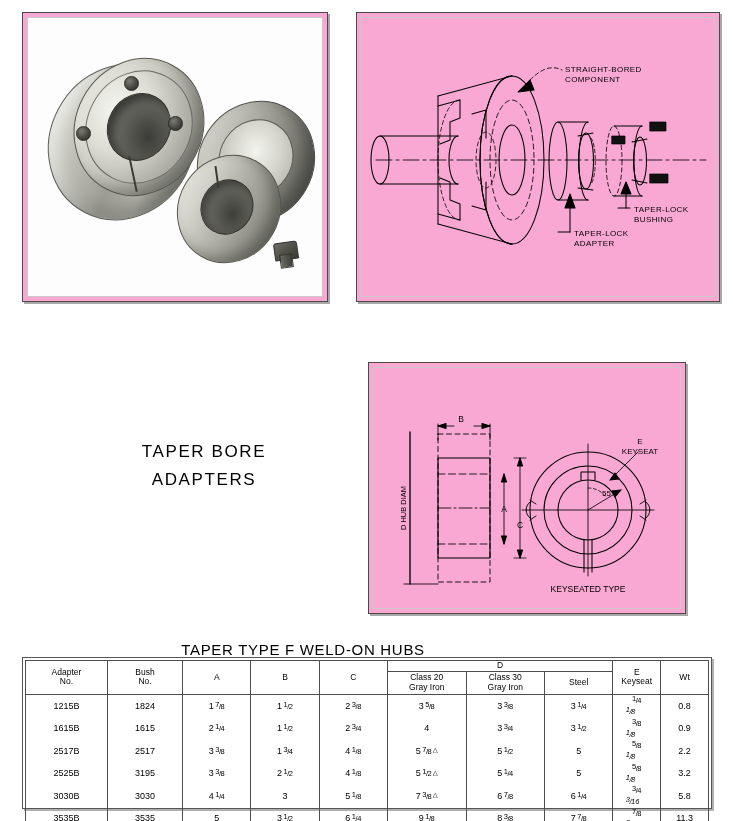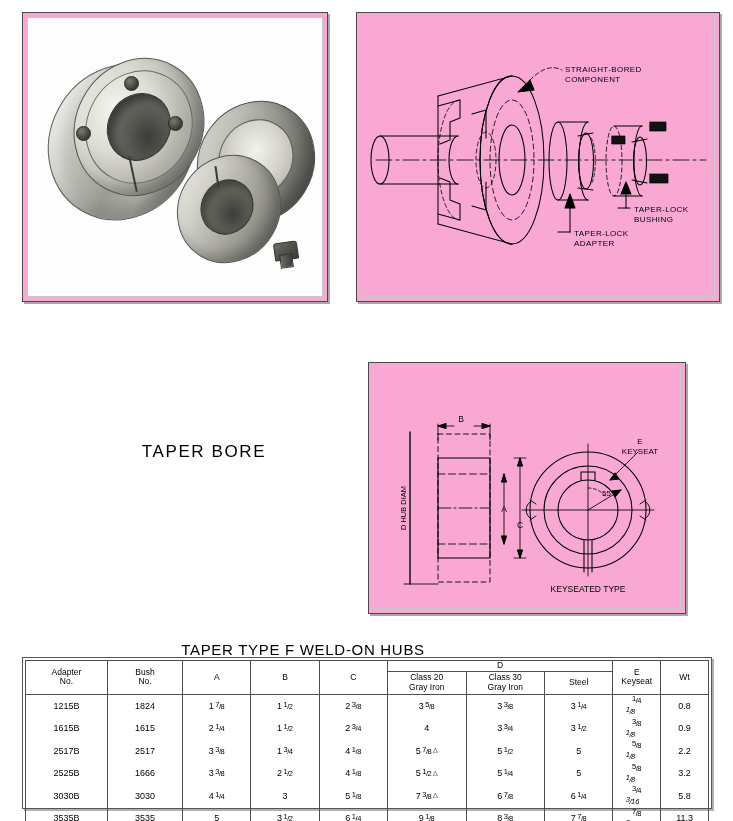--- a/index.html
+++ b/index.html
@@ -303,20 +303,21 @@
           <text x="272" y="194">TAPER-LOCK</text>
           <text x="272" y="204">BUSHING</text>
         </g>
       </svg>
     </div>
   </div>
 </div>
 
 <div id="headline">
   <span class="hl-line">TAPER BORE</span>
+  <span class="hl-line">ADAPTERS</span>
 </div>
 
 <div class="panel" id="section-panel">
   <div class="panel-inner">
     <div class="lineart">
       <svg width="310" height="244" viewBox="0 0 310 244" fill="none" stroke="#000" stroke-width="1.05" stroke-linecap="round" stroke-linejoin="round">
 
         <rect x="64" y="66" width="52" height="148" stroke-dasharray="5 3.5" stroke-width="0.9"></rect>
 
         <rect x="64" y="90" width="52" height="100" stroke-width="1.15"></rect>
@@ -471,21 +472,21 @@
           <td><span class="val"><span class="whole">1</span><span class="frac"><span class="num">3</span><span class="sl">/</span><span class="den">4</span></span></span></td>
           <td><span class="val"><span class="whole">4</span><span class="frac"><span class="num">1</span><span class="sl">/</span><span class="den">8</span></span></span></td>
           <td><span class="val"><span class="whole">5</span><span class="frac"><span class="num">7</span><span class="sl">/</span><span class="den">8</span></span></span><span class="tri">△</span></td>
           <td><span class="val"><span class="whole">5</span><span class="frac"><span class="num">1</span><span class="sl">/</span><span class="den">2</span></span></span></td>
           <td><span class="val">5</span></td>
           <td><span class="val ks-a"><span class="frac"><span class="num">5</span><span class="sl">/</span><span class="den">8</span></span></span><span class="val ks-b"><span class="frac"><span class="num">1</span><span class="sl">/</span><span class="den">8</span></span></span></td>
           <td>2.2</td>
         </tr>
         <tr>
           <td><span class="val">2525B</span></td>
-          <td><span class="val">1666</span></td>
+          <td><span class="val">3195</span></td>
           <td><span class="val"><span class="whole">3</span><span class="frac"><span class="num">3</span><span class="sl">/</span><span class="den">8</span></span></span></td>
           <td><span class="val"><span class="whole">2</span><span class="frac"><span class="num">1</span><span class="sl">/</span><span class="den">2</span></span></span></td>
           <td><span class="val"><span class="whole">4</span><span class="frac"><span class="num">1</span><span class="sl">/</span><span class="den">8</span></span></span></td>
           <td><span class="val"><span class="whole">5</span><span class="frac"><span class="num">1</span><span class="sl">/</span><span class="den">2</span></span></span><span class="tri">△</span></td>
           <td><span class="val"><span class="whole">5</span><span class="frac"><span class="num">1</span><span class="sl">/</span><span class="den">4</span></span></span></td>
           <td><span class="val">5</span></td>
           <td><span class="val ks-a"><span class="frac"><span class="num">5</span><span class="sl">/</span><span class="den">8</span></span></span><span class="val ks-b"><span class="frac"><span class="num">1</span><span class="sl">/</span><span class="den">8</span></span></span></td>
           <td>3.2</td>
         </tr>
         <tr>

